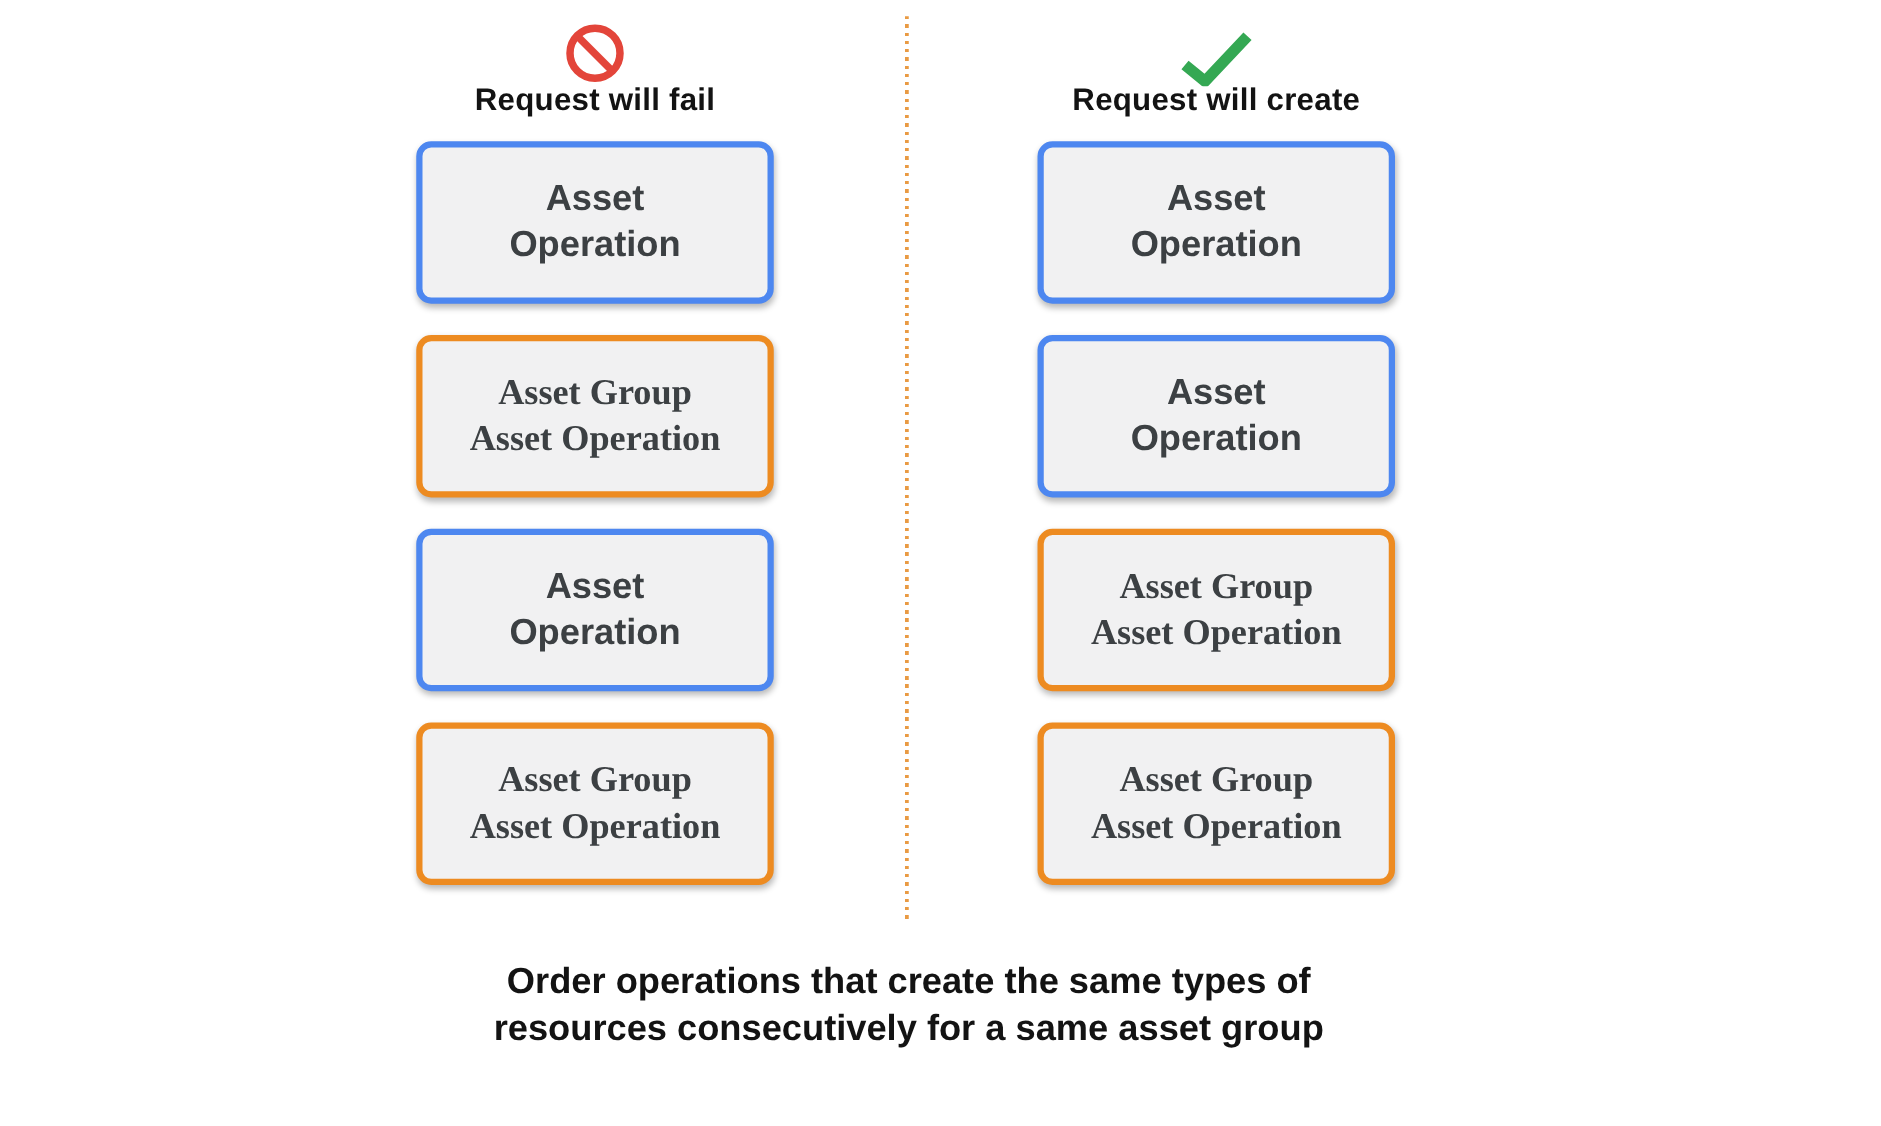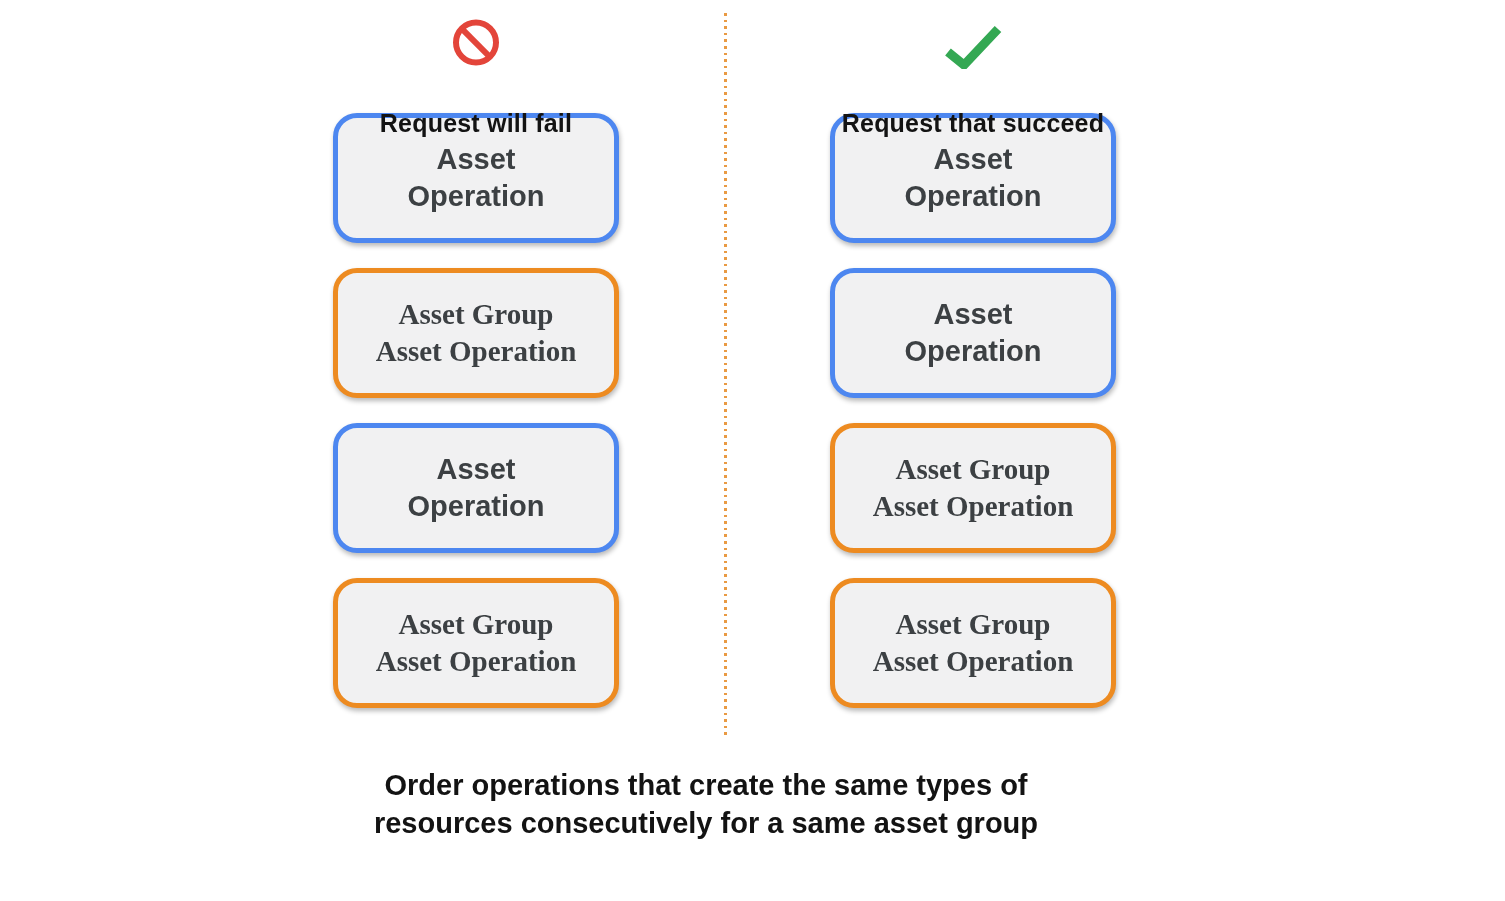--- a/index.html
+++ b/index.html
@@ -24,29 +24,28 @@
     display: flex; align-items: center; justify-content: center;
   }
   .icon-wrap.no    { top: 19px; }
   .icon-wrap.check { top: 25px; }
   .col-title {
     position: absolute; top: 66px; left: 50%; transform: translateX(-50%);
     white-space: nowrap;
     font-size: 25px; font-weight: bold;
     color: var(--heading-text, #131313);
     letter-spacing: 0.2px;
-    margin-top: 43px;
   }
 
   .boxes { display: flex; flex-direction: column; gap: 25px; }
   .box {
     box-sizing: border-box;
     height: 130px;
     border: 5px solid #888;
-    border-radius: 24px;
+    border-radius: 12px;
     background: var(--box-bg, #F1F1F2);
     display: flex; align-items: center; justify-content: center;
     text-align: center;
     box-shadow: 1px 3px 5px rgba(0, 0, 0, 0.28);
   }
   .box.blue   { border-color: var(--blue, #4D87F0); }
   .box.orange { border-color: var(--orange, #ED8B21); font-family: Liberation Serif, serif; }
   .box-label {
     font-size: 29px; font-weight: bold; line-height: 37px;
     color: var(--box-text, #3C4043);
@@ -60,21 +59,21 @@
       to bottom,
       var(--divider, #E99A43) 0px,
       var(--divider, #E99A43) 2.6px,
       transparent 2.6px,
       transparent 6.6px
     );
   }
 
   .caption {
     position: absolute;
-    top: 767px; left: 706px; transform: translateX(-50%);
+    top: 767px; left: 727px; transform: translateX(-50%);
     width: 790px;
     text-align: center;
     font-size: 29px; font-weight: bold; line-height: 37.5px;
     color: var(--heading-text, #131313);
   }
 
   .red-stroke   { stroke: var(--red, #E3453A); }
   .green-stroke { stroke: var(--green, #34A853); }
 </style>
 </head>
@@ -122,21 +121,21 @@
 
   <div class="divider"></div>
 
   <div class="column right">
     <div class="col-header">
       <div class="icon-wrap check">
         <svg width="58" height="44" viewBox="0 0 58 44" aria-hidden="true">
           <polyline class="green-stroke" points="4,27 20,40 54,4" fill="none" stroke-width="9"></polyline>
         </svg>
       </div>
-      <div class="col-title">Request that succeed</div>
+      <div class="col-title">Request will create</div>
     </div>
     <div class="boxes">
       <div class="box blue">
         <div class="box-label">
           <span>Asset</span><br>
           <span>Operation</span>
         </div>
       </div>
       <div class="box blue">
         <div class="box-label">

